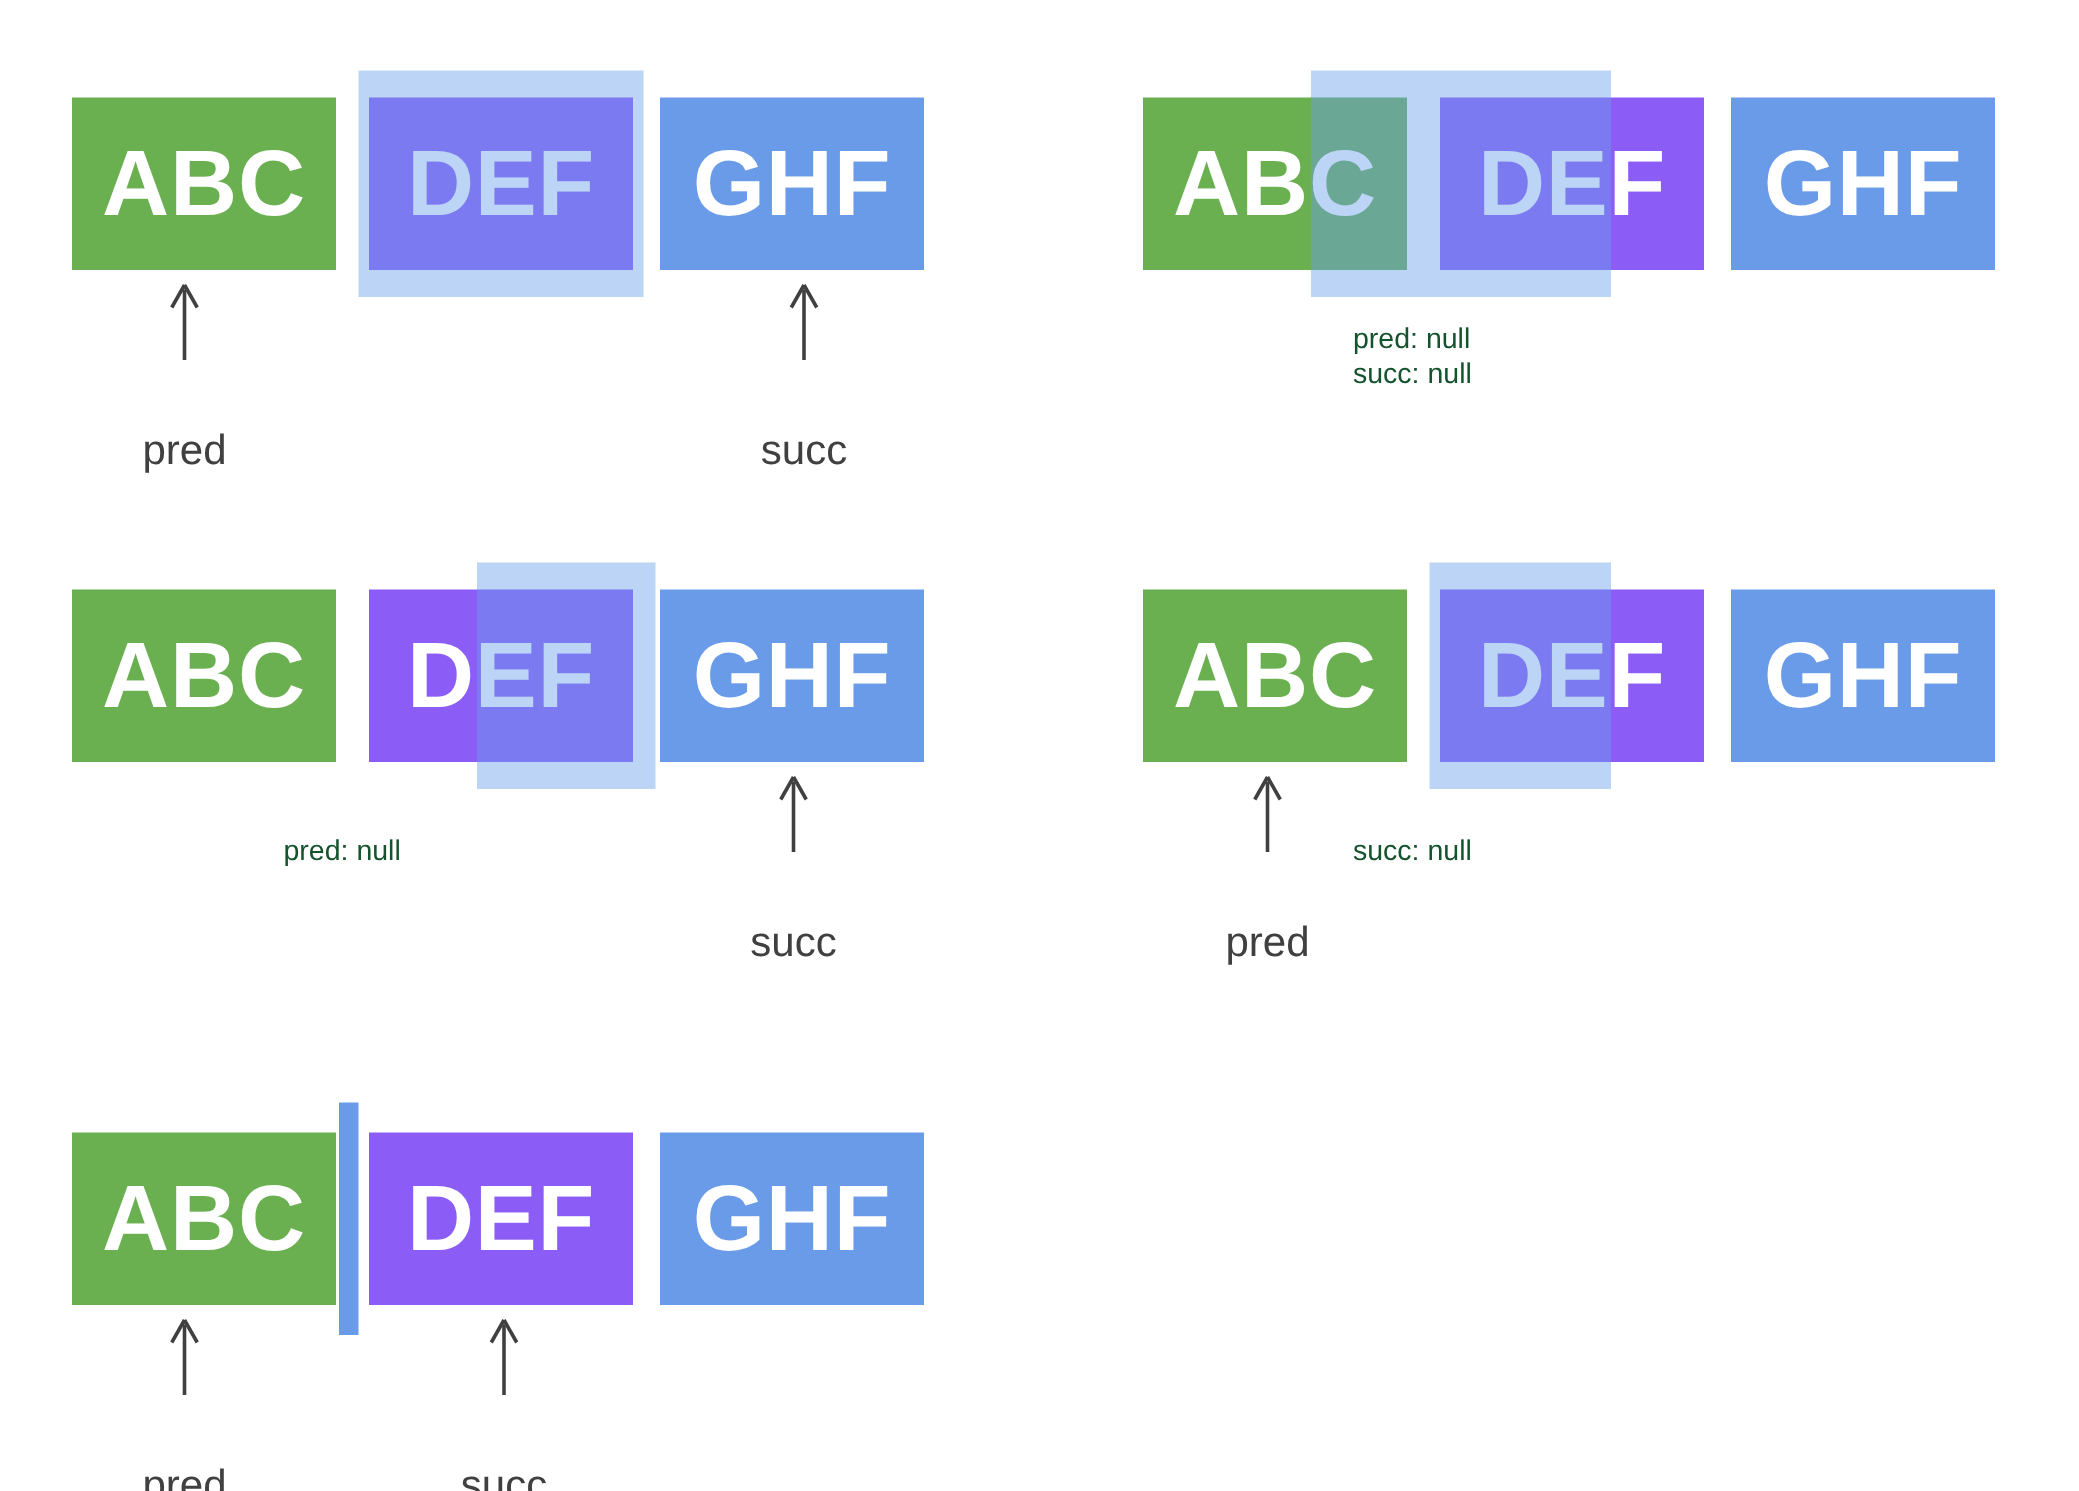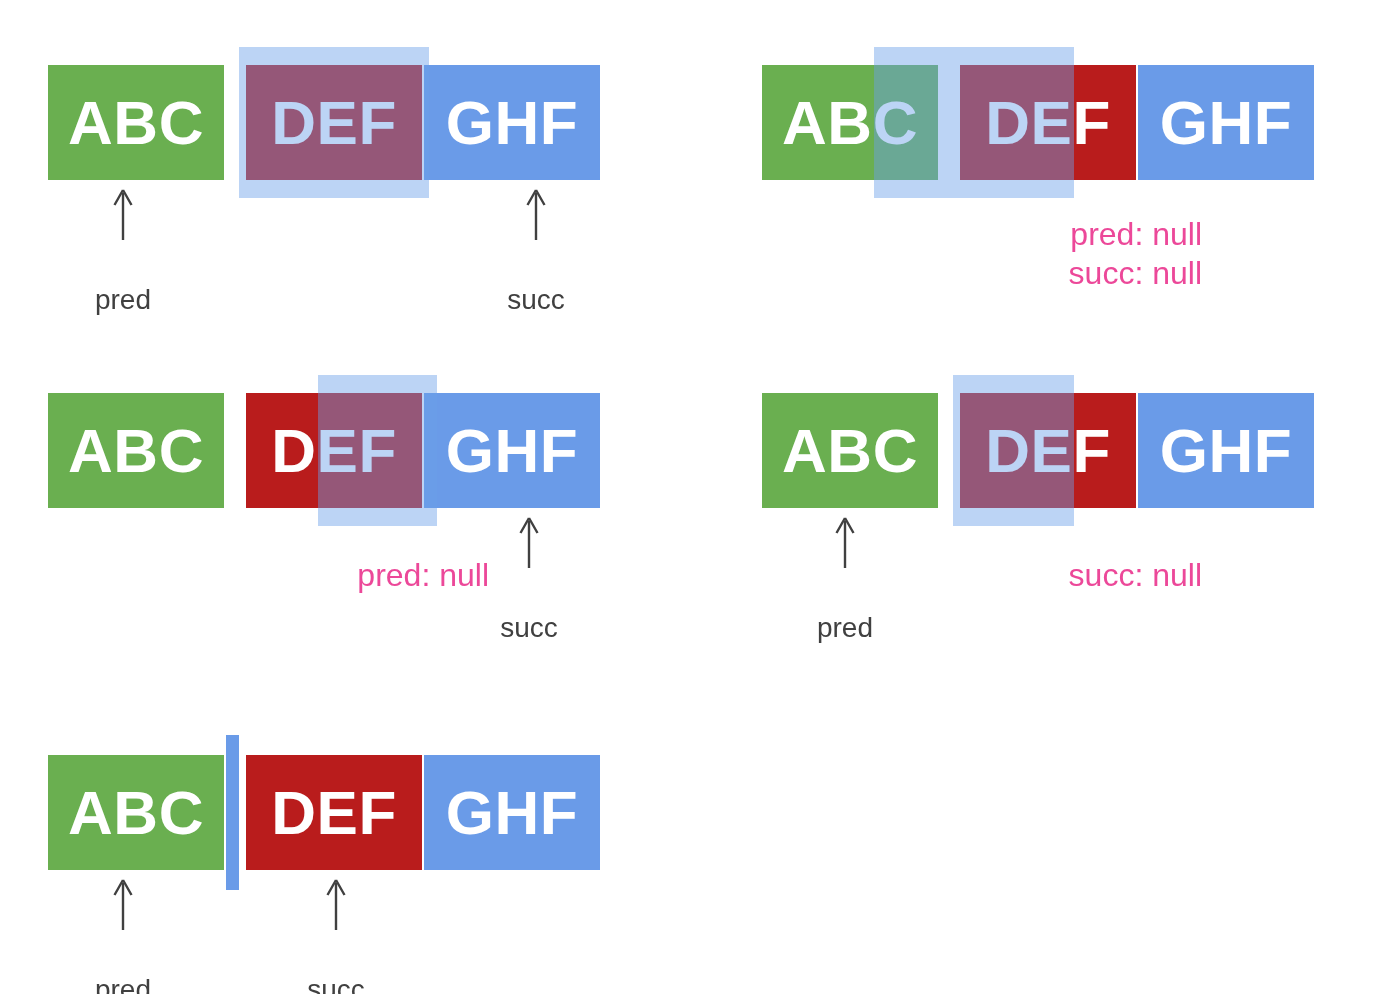--- a/index.html
+++ b/index.html
@@ -40,24 +40,24 @@
   .token .label {
     font-size: 62px;
     font-weight: bold;
     letter-spacing: 0.5px;
     color: #ffffff;
     line-height: 1;
     user-select: none;
   }
   .tok-0 { left: 0px; }
   .tok-1 { left: 198px; }
-  .tok-2 { left: 376px; }
+  .tok-2 { left: 392px; }
 
   .c-green  { background: #6aaf50; }
-  .c-yellow { background: #b91c1c; text-align: right; }
+  .c-yellow { background: #8b5cf6; text-align: right; }
   .c-blue   { background: #6a9be8; }
 
   
   .selection {
     position: absolute;
     background: rgba(106, 160, 232, 0.45);
     pointer-events: auto;
   }
 
   
@@ -79,24 +79,24 @@
   .annot svg { display: block; }
   .annot .caption {
     font-size: 28px;
     color: #404040;
     white-space: nowrap;
     margin-top: 2px;
     line-height: 1.22;
   }
   .caption-only {
     position: absolute;
-    font-size: 32px;
-    color: #ec4899;
+    font-size: 19px;
+    color: #14532d;
     white-space: nowrap;
-    text-align: right;
+    text-align: left;
     width: 300px;
     margin-left: -150px;
     line-height: 1.22;
   }
   .caption-only .cline { display: block; }
 </style>
 </head>
 <body>
 
 <div id="canvas">

